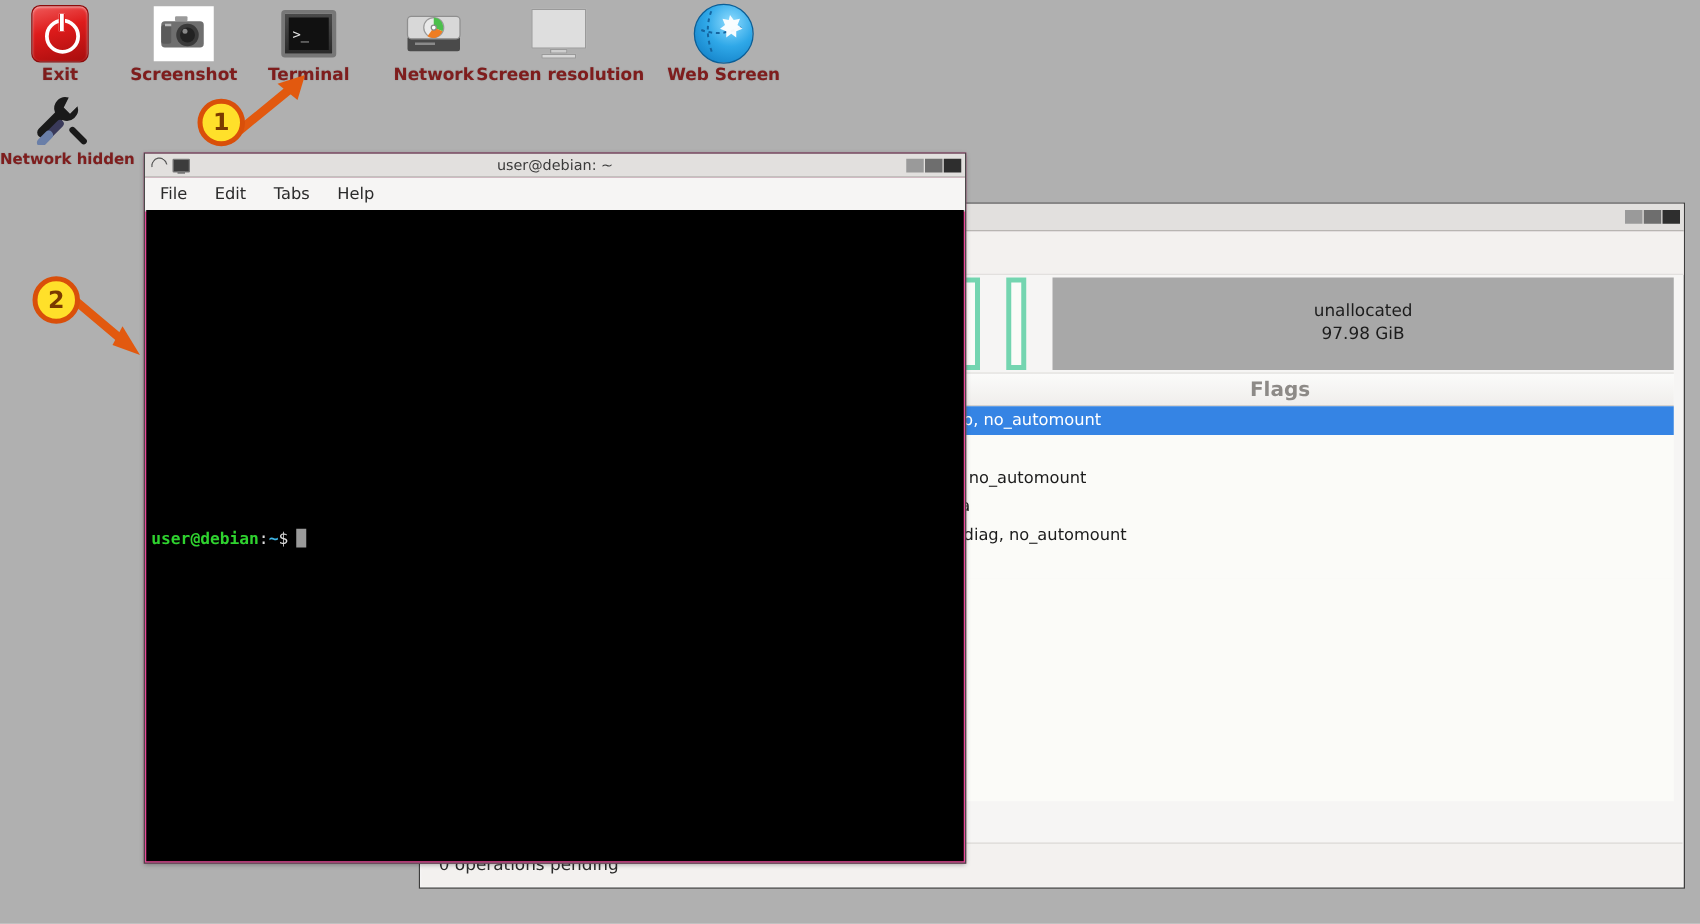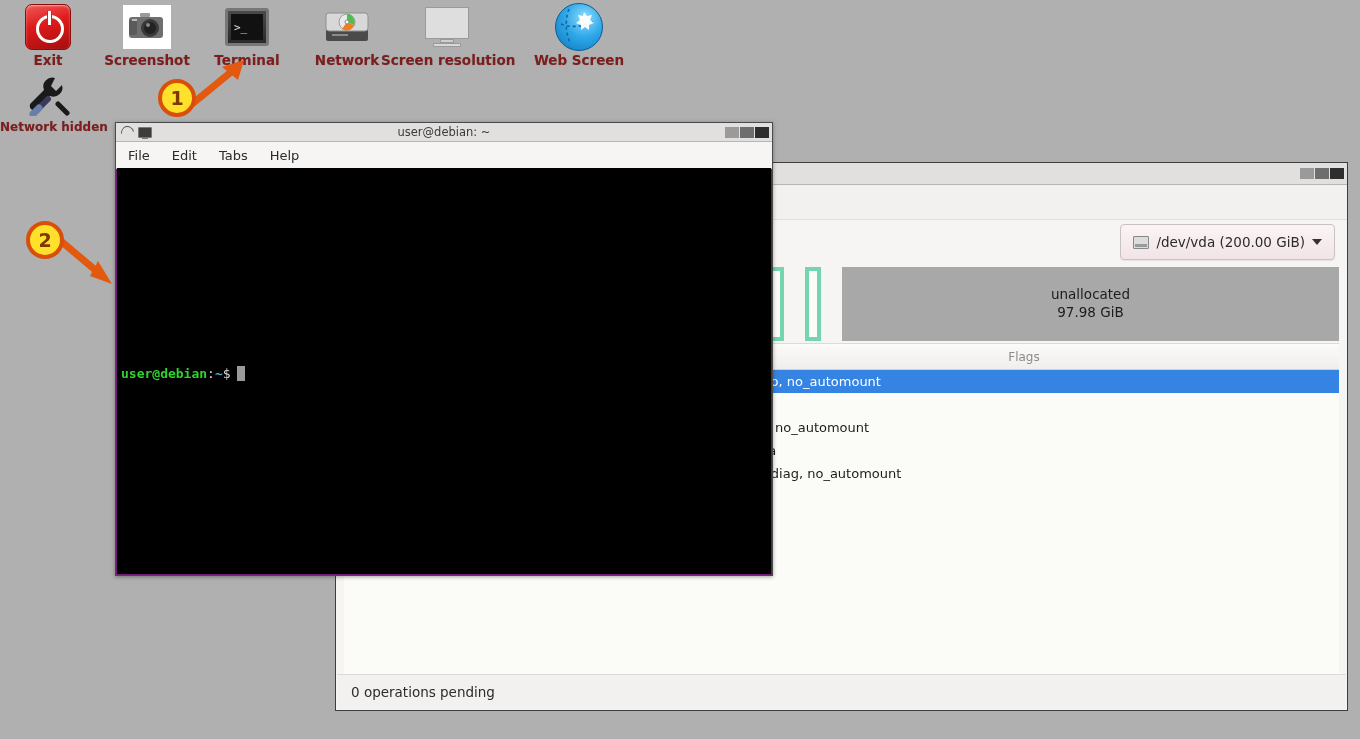--- a/index.html
+++ b/index.html
@@ -107,23 +107,23 @@
     width:38px; height:38px; border-radius:50%;
     background:#ffe02a; border:4px solid #d94f0a;
     color:#7a3a00; font-weight:bold; font-size:19px;
     display:flex; align-items:center; justify-content:center;
     box-sizing:border-box; z-index:60;
   }
   .arrow { position:absolute; z-index:59; }
 
   
   #terminal-window {
-    position:absolute; left:115px; top:122px; width:658px; height:454px;
+    position:absolute; left:115px; top:122px; width:658px; height:569px;
     z-index: 40;
-    background:#701a75;
+    background:#ec4899;
     border:1px solid #4a4a4a;
     box-sizing:border-box;
     box-shadow: 0 1px 4px rgba(0,0,0,0.35);
   }
   .term-titlebar {
     height:18px; background:#e2e0de;
     display:flex; align-items:center;
     border-bottom:1px solid #b8b5b2;
     position:relative;
   }
@@ -224,21 +224,21 @@
     flex:1; background:#a8a8a8;
     display:flex; flex-direction:column; align-items:center; justify-content:center;
     font-size:13.5px; color:#1c1c1c; line-height:1.32;
   }
 
   
   .gp-table { margin:0 8px; background:#fbfbf8; border-top:1px solid #dcd9d6; }
   .gp-thead { display:flex; height:25px; align-items:center;
     background:linear-gradient(180deg,#fbfbfa,#f0eeec); border-bottom:1px solid #d4d1ce; }
   .gp-thead .th {
-    font-size:12px; color:#8d8a87; font-weight:normal; text-align:center;
+    font-size:16px; color:#8d8a87; font-weight:bold; text-align:center;
     border-right:1px solid #dedbd8; box-sizing:border-box;
   }
   .gp-row { display:flex; height:23px; align-items:center; font-size:13px; color:#1c1c1c; }
   .gp-row.sel { background:#3584e4; color:#fff; }
   .gp-row .cell { box-sizing:border-box; }
   .c-size { width:115px; text-align:right; padding-right:14px; }
   .c-used { width:125px; text-align:right; padding-right:14px; }
   .c-unused { width:125px; text-align:right; padding-right:14px; }
   .c-flags { flex:1; text-align:left; padding-left:9px; }
   .gp-thead .c-size, .gp-thead .c-used, .gp-thead .c-unused, .gp-thead .c-flags {
@@ -349,27 +349,20 @@
     <div class="gp-title">/dev/vda - GParted</div>
     <div class="wbtns">
       <div class="wbtn b1"></div>
       <div class="wbtn b2"></div>
       <div class="wbtn b3"></div>
     </div>
   </div>
 
   <div class="gp-toolbar"></div>
 
-  <div class="gp-devrow">
-    <div class="gp-device-select">
-      <span class="dev-ico"></span>
-      <span>/dev/vda (200.00 GiB)</span>
-      <span class="caret"></span>
-    </div>
-  </div>
 
   <div class="gp-graphic">
     <div class="pbox p1"></div>
     <div class="pbox p2"></div>
     <div class="punalloc">
       <div>unallocated</div>
       <div>97.98 GiB</div>
     </div>
   </div>
 

